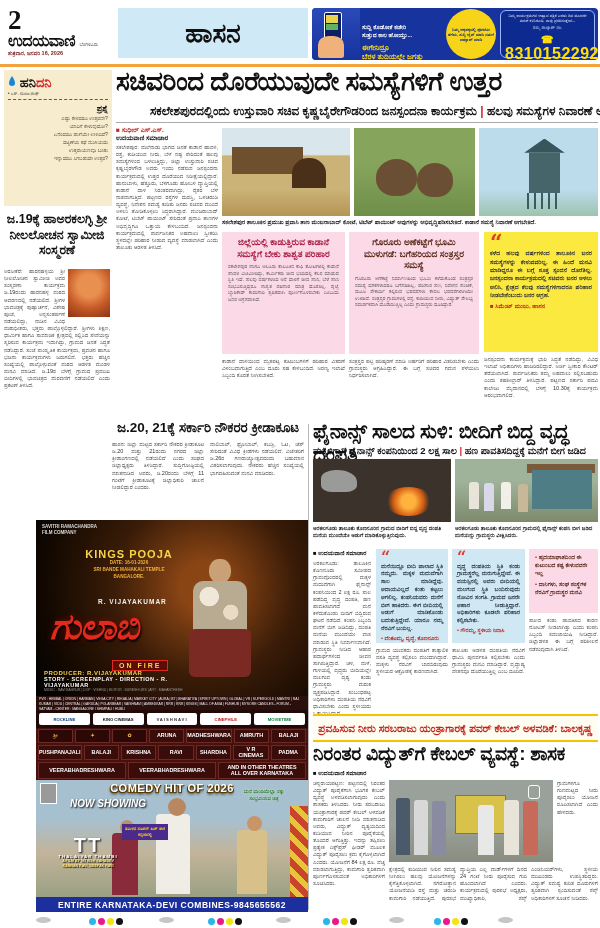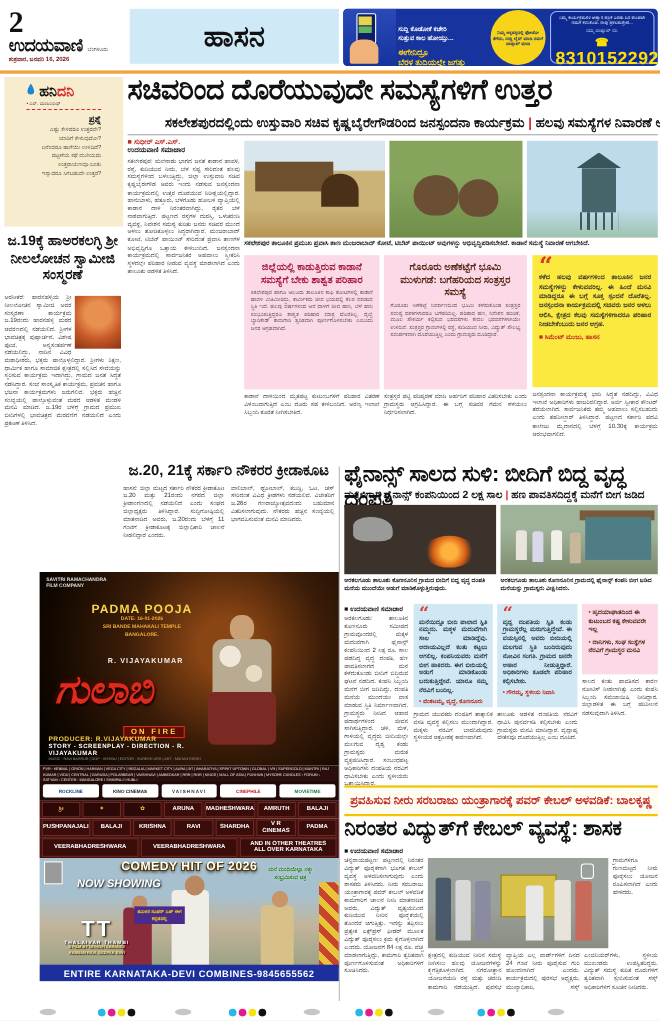--- a/index.html
+++ b/index.html
@@ -26,21 +26,21 @@
   .ad-circle{position:absolute;background:#f7d417;border-radius:50%;width:50px;height:50px;
              display:flex;align-items:center;justify-content:center;text-align:center;
              font-size:4.2px;font-weight:bold;color:#12307d;padding:2px;box-sizing:border-box;}
   .ad-right{position:absolute;background:#0d2a91;border:1px solid #9fb4ff;border-radius:6px;
             padding:2px 4px;box-sizing:border-box;text-align:center;}
   .ad-note{font-size:4.2px;color:#fff;line-height:1.3;}
   .ad-walabel{font-size:4.5px;color:#cfe0ff;margin-top:1px;}
   .ad-phone-num{font-size:16px;font-weight:bold;color:#ffe000;letter-spacing:.5px;line-height:1;}
   .orangerule{background:#f2a33c;height:3px;left:0;right:0;}
   
-  .hanidani{background:#f7eccd;padding:5px 20px;box-sizing:border-box;}
+  .hanidani{background:#f7eccd;padding:5px 4px;box-sizing:border-box;}
   .hd-logo{font-size:13px;font-weight:bold;}
   .hd-red{color:#d8262c;}
   .hd-credit{font-size:4.5px;color:#333;border-bottom:1px dashed #d8262c;padding-bottom:3px;}
   .hd-title{font-size:8px;font-weight:bold;text-align:right;margin-top:4px;}
   .hd-line{font-size:5.2px;color:#444;text-align:right;line-height:1.55;}
   .subhead-sm{font-size:12.5px;font-weight:bold;text-align:center;line-height:1.25;}
   .swamiji-photo{float:right;width:42px;height:48px;margin:1px 0 2px 3px;
     background:radial-gradient(circle at 50% 35%,#e89050 0 30%,#c65a28 60%,#8a3414);}
   
   .lead-headline{font-size:26px;font-weight:800;letter-spacing:-.5px;line-height:1.2;}
@@ -305,21 +305,21 @@
   <div class="abs stripheadline" style="left:313px;top:714px;width:285px;height:24px;">
     <div>ಪ್ರವಹಿಸುವ ನೀರು ಸರಬರಾಜು ಯಂತ್ರಾಗಾರಕ್ಕೆ ಪವರ್ ಕೇಬಲ್ ಅಳವಡಿಕೆ: ಬಾಲಕೃಷ್ಣ</div>
   </div>
 
   <div class="abs poster" style="left:36px;top:520px;width:272px;height:176px;">
     <div class="abs po-company" style="left:6px;top:4px;">
       <div>SAVITRI RAMACHANDRA</div>
         <div>FILM COMPANY</div>
     </div>
     <div class="abs" style="left:28px;top:28px;width:130px;text-align:center;">
-      <div class="po-pooja">PADMA POOJA</div>
+      <div class="po-pooja">KINGS POOJA</div>
       <div class="po-small">DATE: 16-01-2026</div>
       <div class="po-small">SRI BANDE MAHAKALI TEMPLE</div>
       <div class="po-small">BANGALORE.</div>
     </div>
     <div class="abs po-dir" style="left:62px;top:78px;">R. VIJAYAKUMAR</div>
     <div class="abs po-title" style="left:14px;top:86px;">ಗುಲಾಬಿ</div>
     <div class="abs" style="left:76px;top:134px;">
       <span class="po-onfire">ON FIRE</span>
     </div>
     <div class="po-man">
@@ -368,21 +368,21 @@
   </div>
   <div class="abs maroonrow" style="left:36px;top:761px;width:272px;height:19px;">
     <div class="tcell">VEERABHADRESHWARA</div>
     <div class="tcell">VEERABHADRESHWARA</div>
     <div class="tcell" style="flex-direction:column;">
       <div>AND IN OTHER THEATRES</div>
       <div>ALL OVER KARNATAKA</div>
     </div>
   </div>
 
-  <div class="abs photo movstill" style="left:36px;top:780px;width:272px;height:112px;">
+  <div class="abs photo movstill" style="left:36px;top:780px;width:272px;height:132px;">
     <div class="hero" style="left:44%;top:26%;width:34px;height:80px;background:#f0ede6;"></div>
     <div class="abs" style="left:48.5%;top:14%;width:18px;height:18px;background:#b98860;border-radius:50%;"></div>
     <div class="hero" style="left:28%;top:40%;width:26px;height:62px;background:#8a2b3c;"></div>
     <div class="abs" style="left:31%;top:30%;width:14px;height:15px;background:#c09068;border-radius:50%;"></div>
     <div class="hero" style="left:74%;top:38%;width:30px;height:64px;background:#d8c08a;"></div>
     <div class="abs" style="left:77.5%;top:27%;width:15px;height:15px;background:#c89468;border-radius:50%;"></div>
     <div class="abs" style="right:0;top:20%;width:18px;height:70%;background:repeating-linear-gradient(45deg,#c8442a 0 6px,#e8c43a 6px 12px);"></div>
     <div class="abs" style="left:4px;top:3px;width:15px;height:19px;background:#9a9a9a;border:1px solid #fff;"></div>
     <div class="abs comedy" style="left:0;top:2px;width:100%;text-align:center;">COMEDY HIT OF 2026</div>
     <div class="abs nowshowing" style="left:34px;top:18px;">NOW SHOWING</div>

